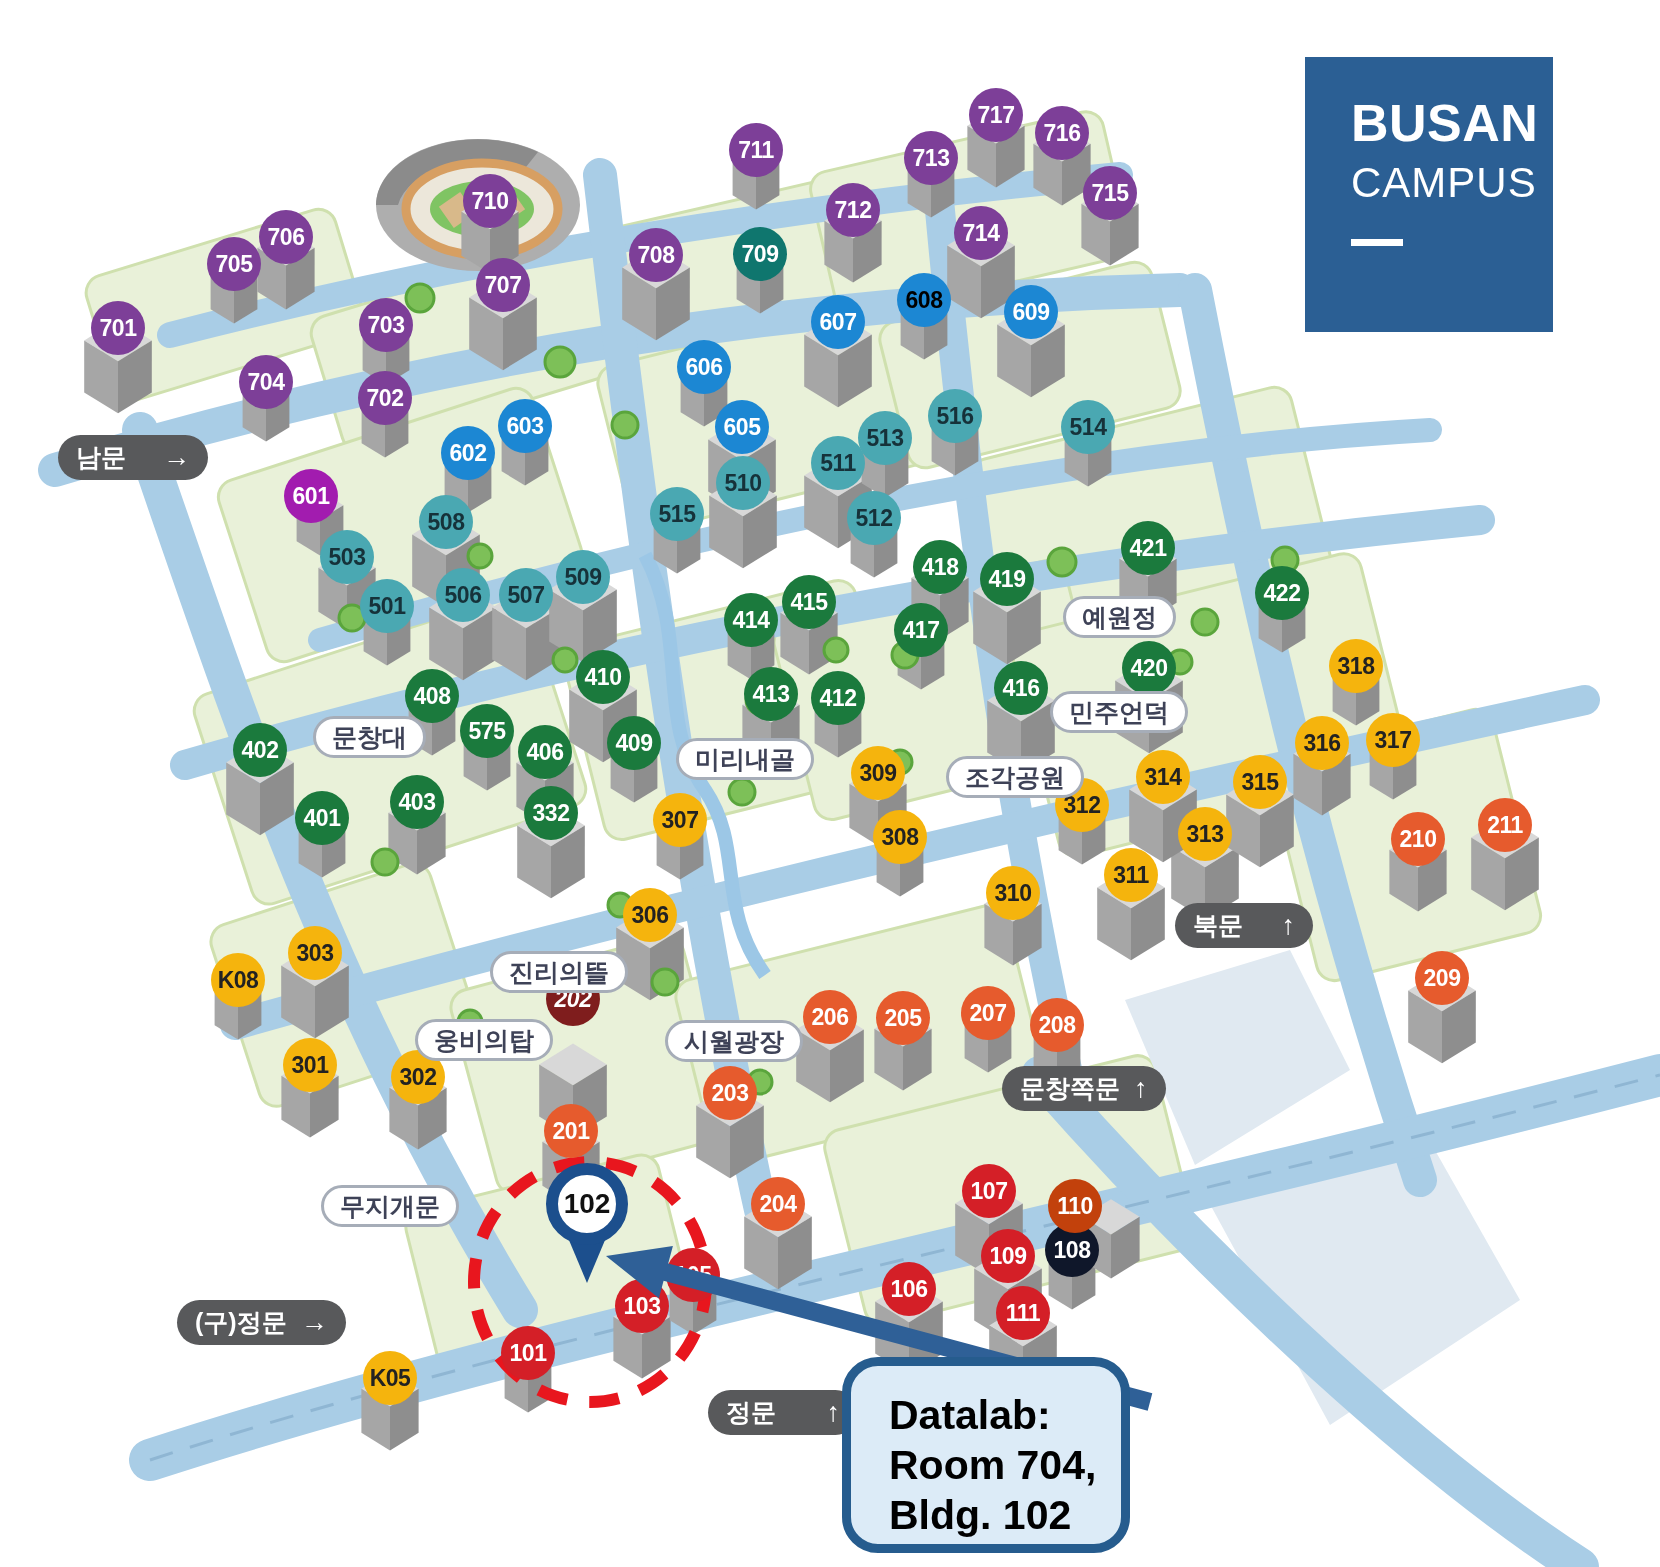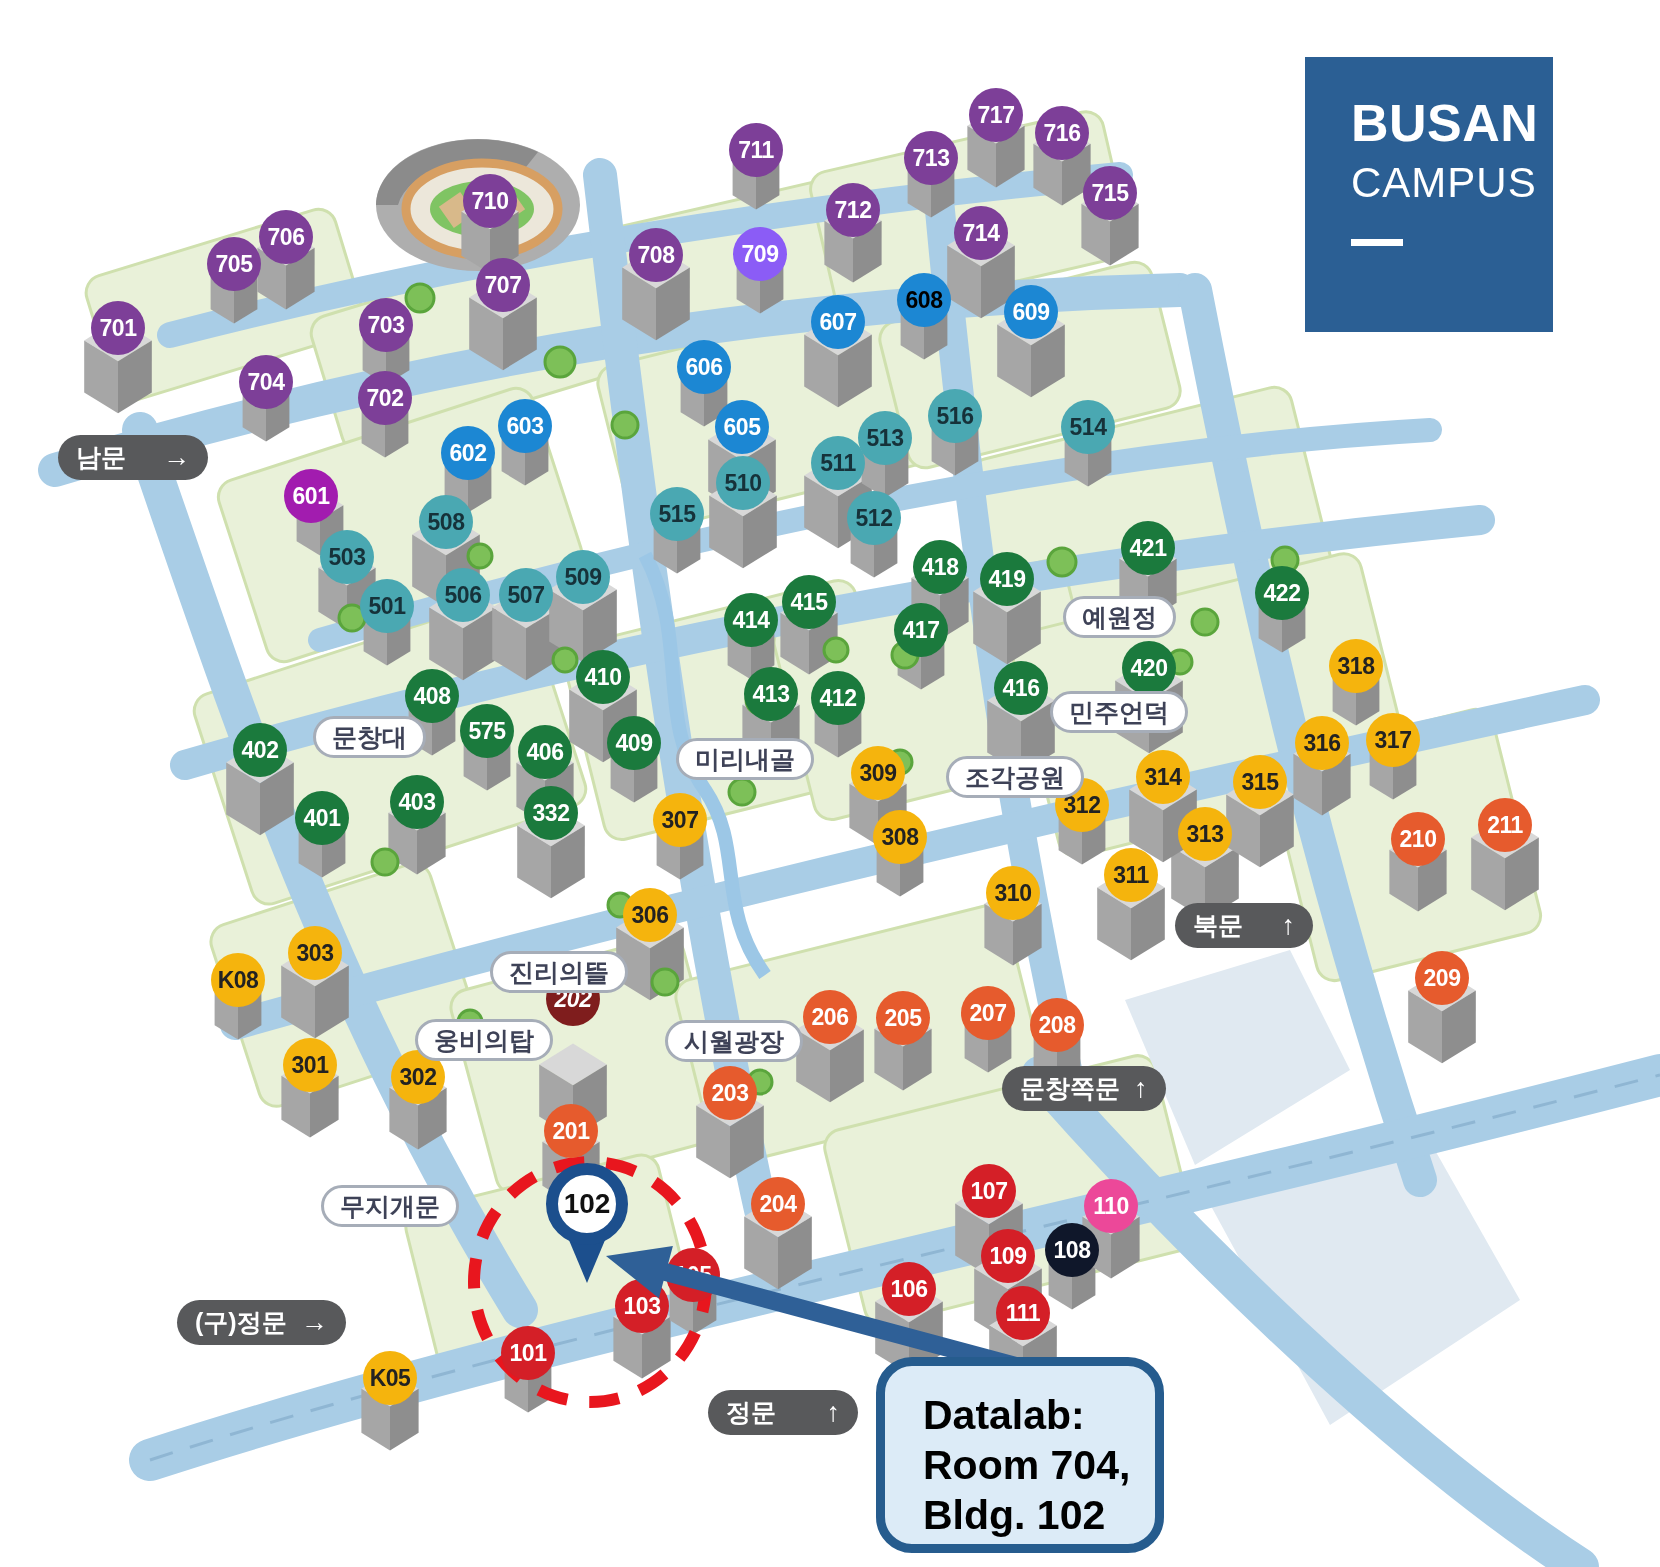--- a/index.html
+++ b/index.html
@@ -17,21 +17,21 @@
   .place-pill{position:absolute;background:#fff;border:3px solid #a6adb8;color:#3e4257;
     border-radius:21px;height:42px;display:inline-flex;align-items:center;padding:0 16px;
     font-size:25px;font-weight:bold;z-index:3;box-sizing:border-box;white-space:nowrap;}
   .pin{position:absolute;left:546px;top:1163px;z-index:4;}
   .pin-pointer{position:absolute;left:50%;top:70px;transform:translateX(-50%);
     width:0;height:0;border-left:21px solid transparent;border-right:21px solid transparent;
     border-top:50px solid #1c4f8d;}
   .pin-head{position:relative;width:58px;height:58px;border-radius:50%;background:#fff;
     border:12px solid #1c4f8d;display:flex;align-items:center;justify-content:center;
     font-size:28px;font-weight:bold;color:#111;}
-  #callout{position:absolute;left:876px;top:1357px;width:288px;height:196px;z-index:6;
+  #callout{position:absolute;left:842px;top:1357px;width:288px;height:196px;z-index:6;
     background:#dcebf7;border:9px solid #265c8e;border-radius:36px;box-sizing:border-box;
     padding:24px 0 0 38px;font-size:41px;font-weight:bold;color:#000;line-height:1.22;}
   #logo{position:absolute;left:1305px;top:57px;width:248px;height:275px;z-index:6;
     background:#2b5f94;color:#fff;box-sizing:border-box;padding:36px 0 16px 46px;}
   #logo .title{font-size:52px;font-weight:bold;letter-spacing:0.5px;}
   #logo .subtitle{font-size:42px;font-weight:400;margin-top:6px;letter-spacing:1px;}
   #logo .bar{width:52px;height:7px;background:#fff;margin-top:32px;}
 </style>
 </head>
 <body>
@@ -226,21 +226,21 @@
 
   <div id="markers-layer">
       <div class="marker" style="left: 91px; top: 301px; background: rgb(125, 63, 152); color: rgb(255, 255, 255);">701</div>
       <div class="marker" style="left: 358px; top: 371px; background: rgb(125, 63, 152); color: rgb(255, 255, 255);">702</div>
       <div class="marker" style="left: 359px; top: 298px; background: rgb(125, 63, 152); color: rgb(255, 255, 255);">703</div>
       <div class="marker" style="left: 239px; top: 355px; background: rgb(125, 63, 152); color: rgb(255, 255, 255);">704</div>
       <div class="marker" style="left: 207px; top: 237px; background: rgb(125, 63, 152); color: rgb(255, 255, 255);">705</div>
       <div class="marker" style="left: 259px; top: 210px; background: rgb(125, 63, 152); color: rgb(255, 255, 255);">706</div>
       <div class="marker" style="left: 476px; top: 258px; background: rgb(125, 63, 152); color: rgb(255, 255, 255);">707</div>
       <div class="marker" style="left: 629px; top: 228px; background: rgb(125, 63, 152); color: rgb(255, 255, 255);">708</div>
-      <div class="marker" style="left: 733px; top: 227px; background: #8b5cf6; color: rgb(255, 255, 255); text-align: right;">709</div>
+      <div class="marker" style="left: 733px; top: 227px; background: #0f766e; color: rgb(255, 255, 255); text-align: right;">709</div>
       <div class="marker" style="left: 463px; top: 174px; background: rgb(125, 63, 152); color: rgb(255, 255, 255);">710</div>
       <div class="marker" style="left: 729px; top: 123px; background: rgb(125, 63, 152); color: rgb(255, 255, 255);">711</div>
       <div class="marker" style="left: 826px; top: 183px; background: rgb(125, 63, 152); color: rgb(255, 255, 255);">712</div>
       <div class="marker" style="left: 904px; top: 131px; background: rgb(125, 63, 152); color: rgb(255, 255, 255);">713</div>
       <div class="marker" style="left: 954px; top: 206px; background: rgb(125, 63, 152); color: rgb(255, 255, 255);">714</div>
       <div class="marker" style="left: 1083px; top: 166px; background: rgb(125, 63, 152); color: rgb(255, 255, 255);">715</div>
       <div class="marker" style="left: 1035px; top: 106px; background: rgb(125, 63, 152); color: rgb(255, 255, 255);">716</div>
       <div class="marker" style="left: 969px; top: 88px; background: rgb(125, 63, 152); color: rgb(255, 255, 255);">717</div>
       <div class="marker" style="left: 284px; top: 469px; background: #a21caf; color: rgb(255, 255, 255);">601</div>
       <div class="marker" style="left: 441px; top: 426px; background: rgb(28, 135, 211); color: rgb(255, 255, 255);">602</div>
@@ -312,21 +312,21 @@
       <div class="marker" style="left: 1415px; top: 951px; background: rgb(230, 91, 45); color: rgb(255, 255, 255);">209</div>
       <div class="marker" style="left: 1391px; top: 812px; background: rgb(230, 91, 45); color: rgb(255, 255, 255);">210</div>
       <div class="marker" style="left: 1478px; top: 798px; background: rgb(230, 91, 45); color: rgb(255, 255, 255);">211</div>
       <div class="marker" style="left: 501px; top: 1326px; background: rgb(212, 31, 39); color: rgb(255, 255, 255);">101</div>
       <div class="marker" style="left: 615px; top: 1279px; background: rgb(212, 31, 39); color: rgb(255, 255, 255);">103</div>
       <div class="marker" style="left: 666px; top: 1248px; background: rgb(212, 31, 39); color: rgb(255, 255, 255);">105</div>
       <div class="marker" style="left: 882px; top: 1262px; background: rgb(212, 31, 39); color: rgb(255, 255, 255);">106</div>
       <div class="marker" style="left: 962px; top: 1164px; background: rgb(212, 31, 39); color: rgb(255, 255, 255);">107</div>
       <div class="marker" style="left: 1045px; top: 1223px; background: #0f172a; color: rgb(255, 255, 255);">108</div>
       <div class="marker" style="left: 981px; top: 1229px; background: rgb(212, 31, 39); color: rgb(255, 255, 255);">109</div>
-      <div class="marker" style="left: 1084px; top: 1179px; background: #ec4899; color: rgb(255, 255, 255);">110</div>
+      <div class="marker" style="left: 1048px; top: 1179px; background: #c2410c; color: rgb(255, 255, 255);">110</div>
       <div class="marker" style="left: 996px; top: 1286px; background: rgb(212, 31, 39); color: rgb(255, 255, 255);">111</div>
       <div class="gate-pill" style="left: 58px; top: 435px; min-width: 150px;">
         <span>남문</span>
         <span class="arrow">→</span>
       </div>
       <div class="gate-pill" style="left: 177px; top: 1300px; min-width: 150px;">
         <span>(구)정문</span>
         <span class="arrow">→</span>
       </div>
       <div class="gate-pill" style="left: 1175px; top: 903px; min-width: 138px;">

